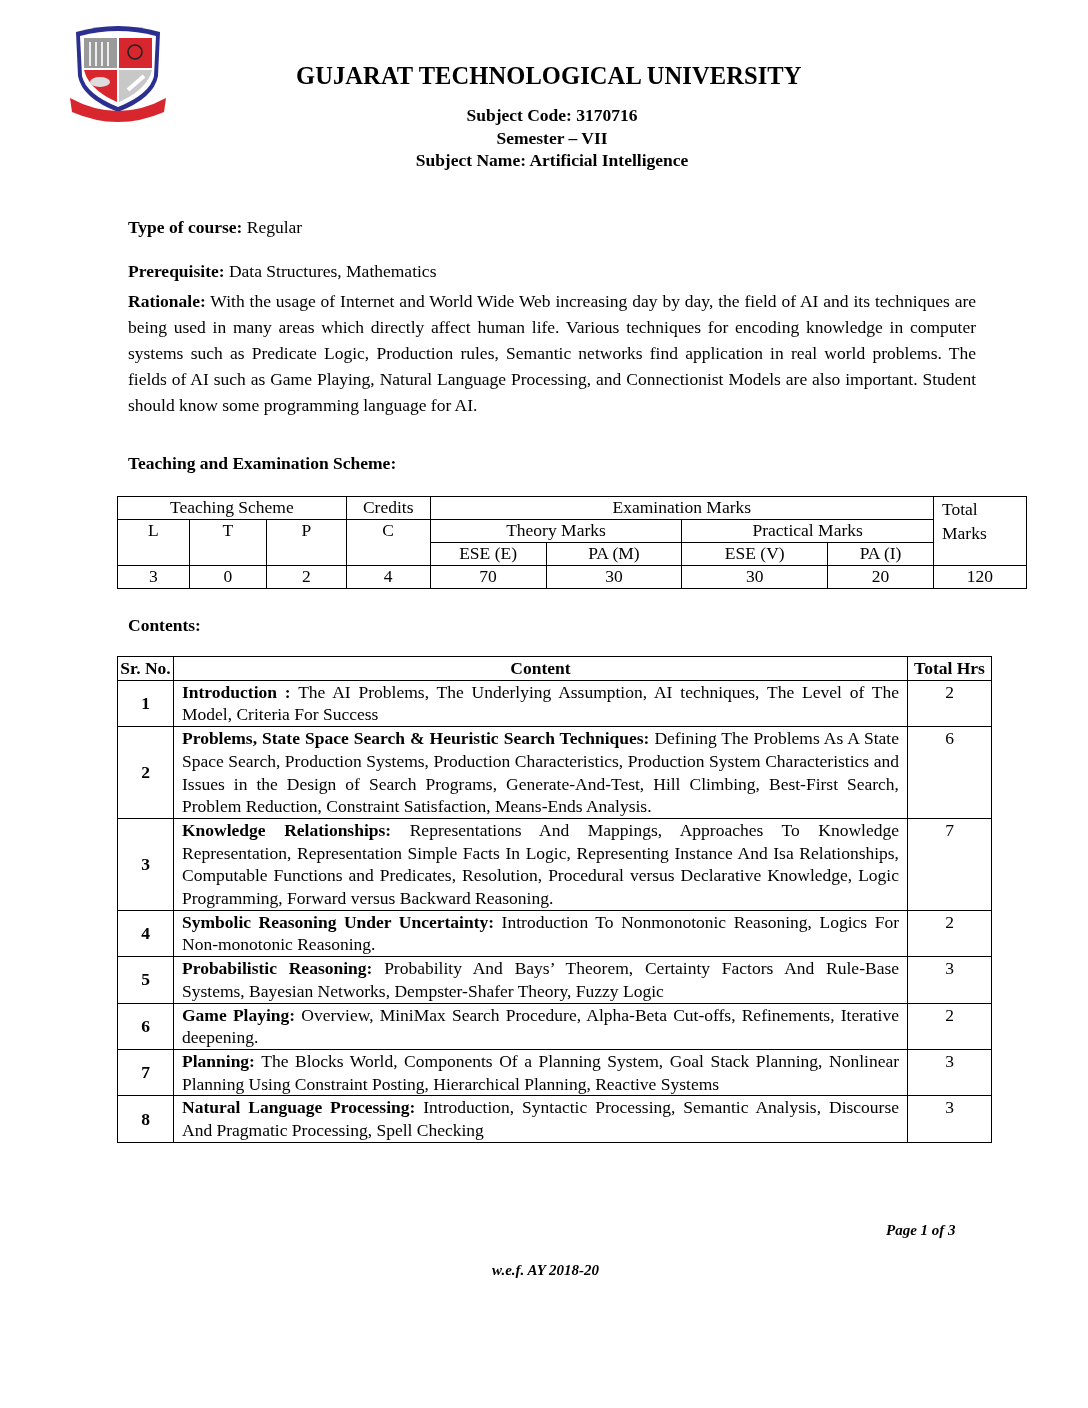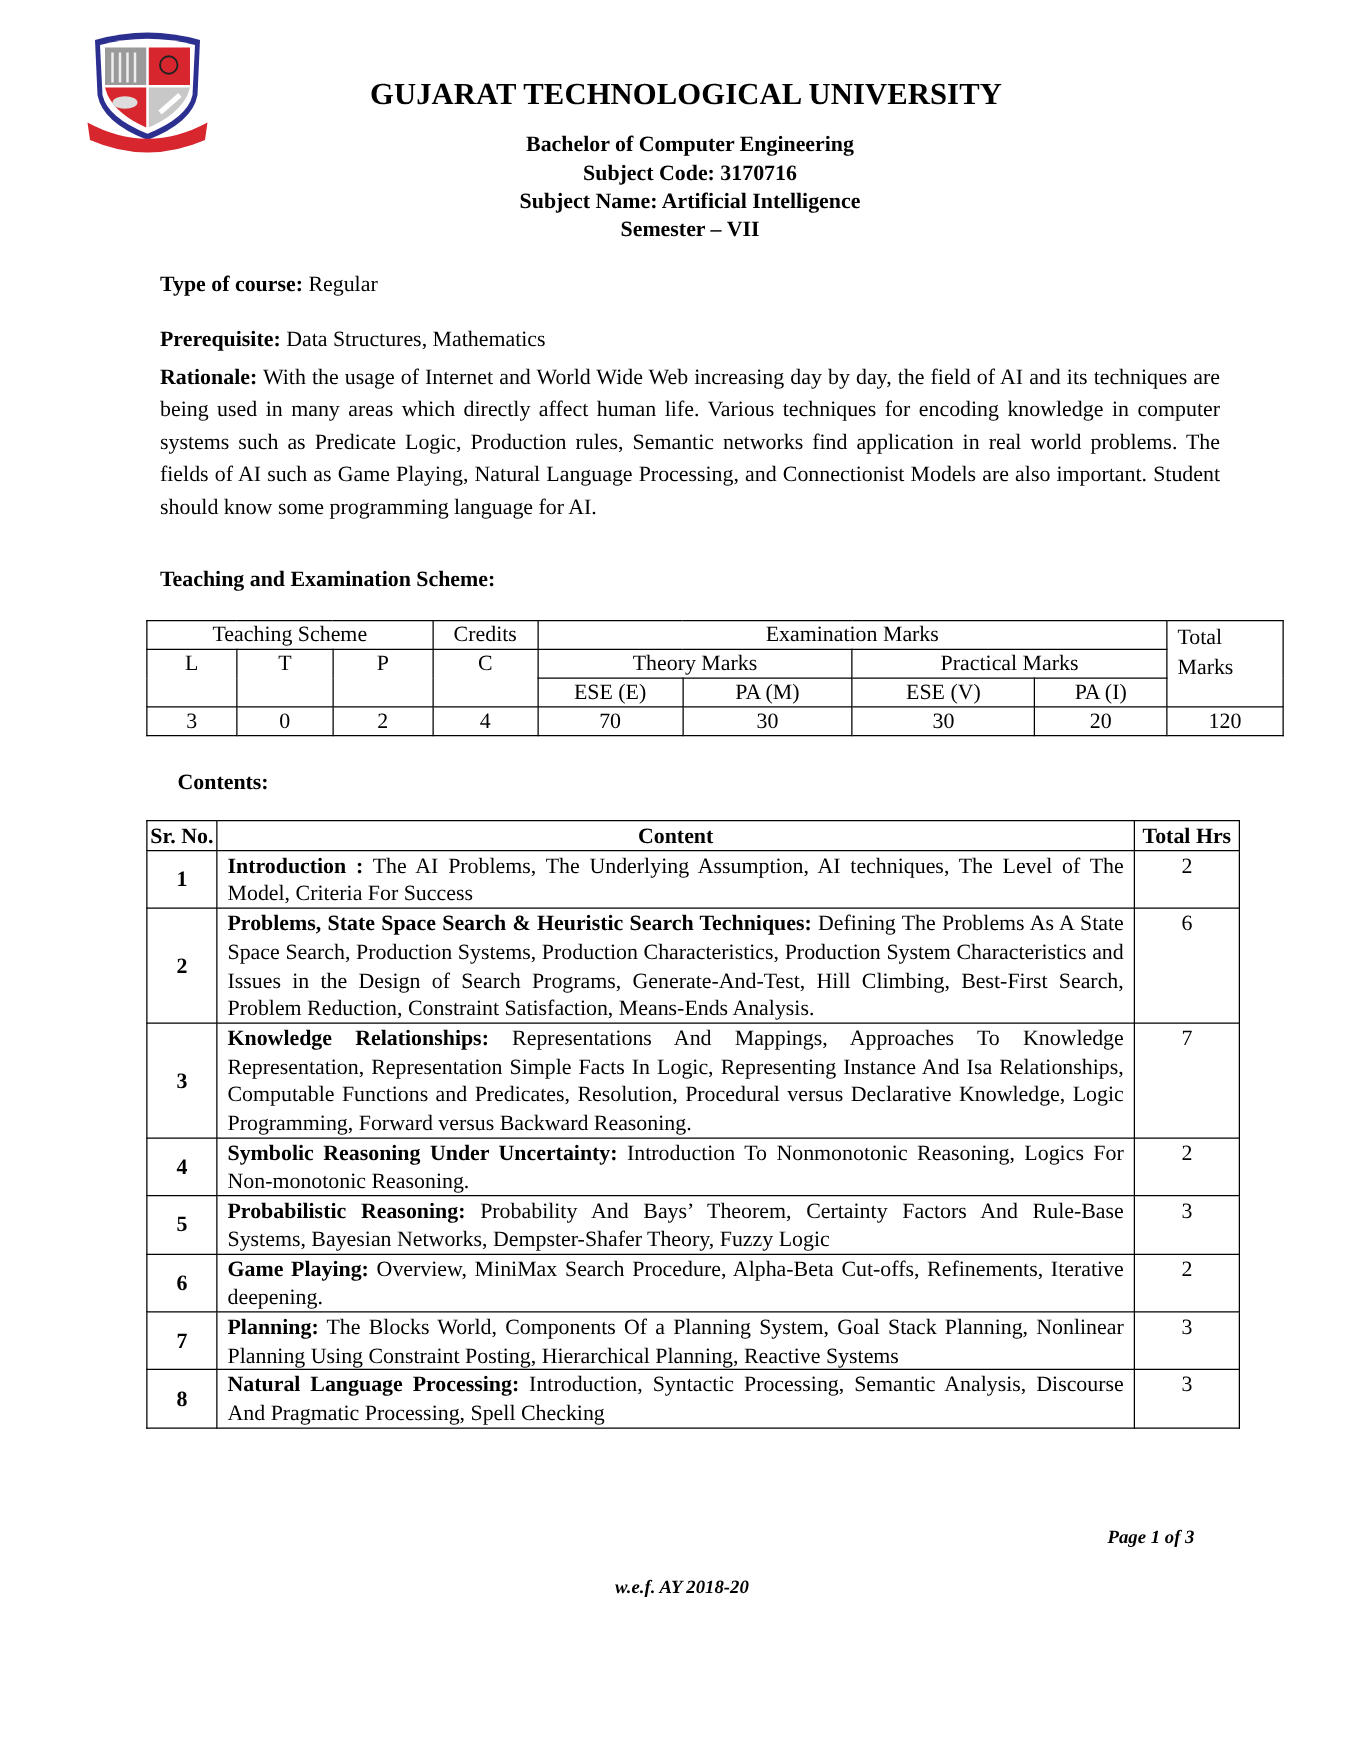--- a/index.html
+++ b/index.html
@@ -47,24 +47,23 @@
   <path d="M53 46 H86 L84 52 Q76 68 53 78 Z" fill="#c8c8c8"></path>
   <circle cx="69" cy="28" r="7" fill="none" stroke="#222" stroke-width="1.5"></circle>
   <path d="M24 18 v24 M30 18 v24 M36 18 v24 M42 18 v24" stroke="#eee" stroke-width="2"></path>
   <ellipse cx="34" cy="58" rx="10" ry="5" fill="#ddd"></ellipse>
   <path d="M62 66 L78 52" stroke="#fff" stroke-width="4"></path>
   <path d="M4 74 Q52 100 100 74 L98 88 Q52 108 6 88 Z" fill="#d7262e"></path>
 </svg>
 
 <div class="uni-title">GUJARAT TECHNOLOGICAL UNIVERSITY</div>
 <div class="subhead">
-  <div>Bachelor of Computer Engineering</div>
   <div>Subject Code: 3170716</div>
+  <div>Semester – VII</div>
   <div>Subject Name: Artificial Intelligence</div>
-  <div>Semester – VII</div>
 </div>
 
 <div class="para" style="top:214px;">
   <span class="field-label">Type of course:</span><span> Regular</span>
 </div>
 <div class="para" style="top:258px;">
   <span class="field-label">Prerequisite:</span><span> Data Structures, Mathematics</span>
 </div>
 <div class="para justify" style="top:288px;">
   <span class="field-label">Rationale:</span><span> With the usage of Internet and World Wide Web increasing day by day, the field of AI and its techniques are being used in many areas which directly affect human life. Various techniques for encoding knowledge in computer systems such as Predicate Logic, Production rules, Semantic networks find application in real world problems. The fields of AI such as Game Playing, Natural Language Processing, and Connectionist Models are also important. Student should know some programming language for AI.</span>
@@ -111,21 +110,21 @@
     <td>4</td>
     <td>70</td>
     <td>30</td>
     <td>30</td>
     <td>20</td>
     <td>120</td>
   </tr>
 </tbody>
   </table>
 
-<div class="para field-label" style="top:612px;margin-left:14px;">Contents:</div>
+<div class="para field-label" style="top:612px;">Contents:</div>
 
 <table class="contents">
   <colgroup>
       <col style="width:55px">
       <col>
       <col style="width:84px">
     </colgroup>
   <tbody>
       <tr>
     <th style="width:55px;">Sr. No.</th>

